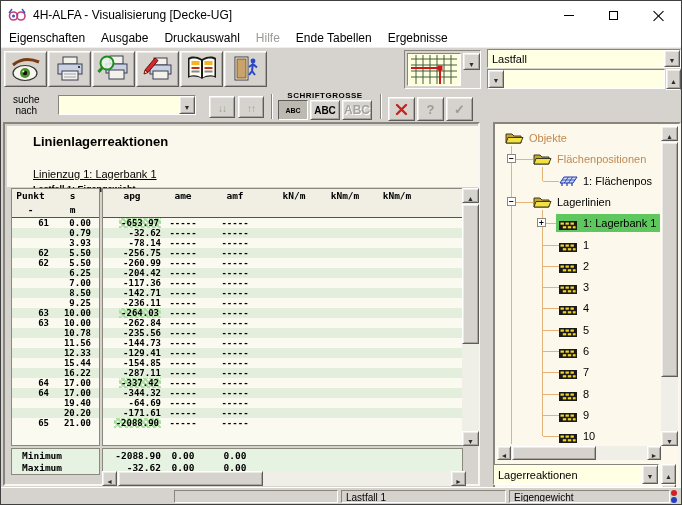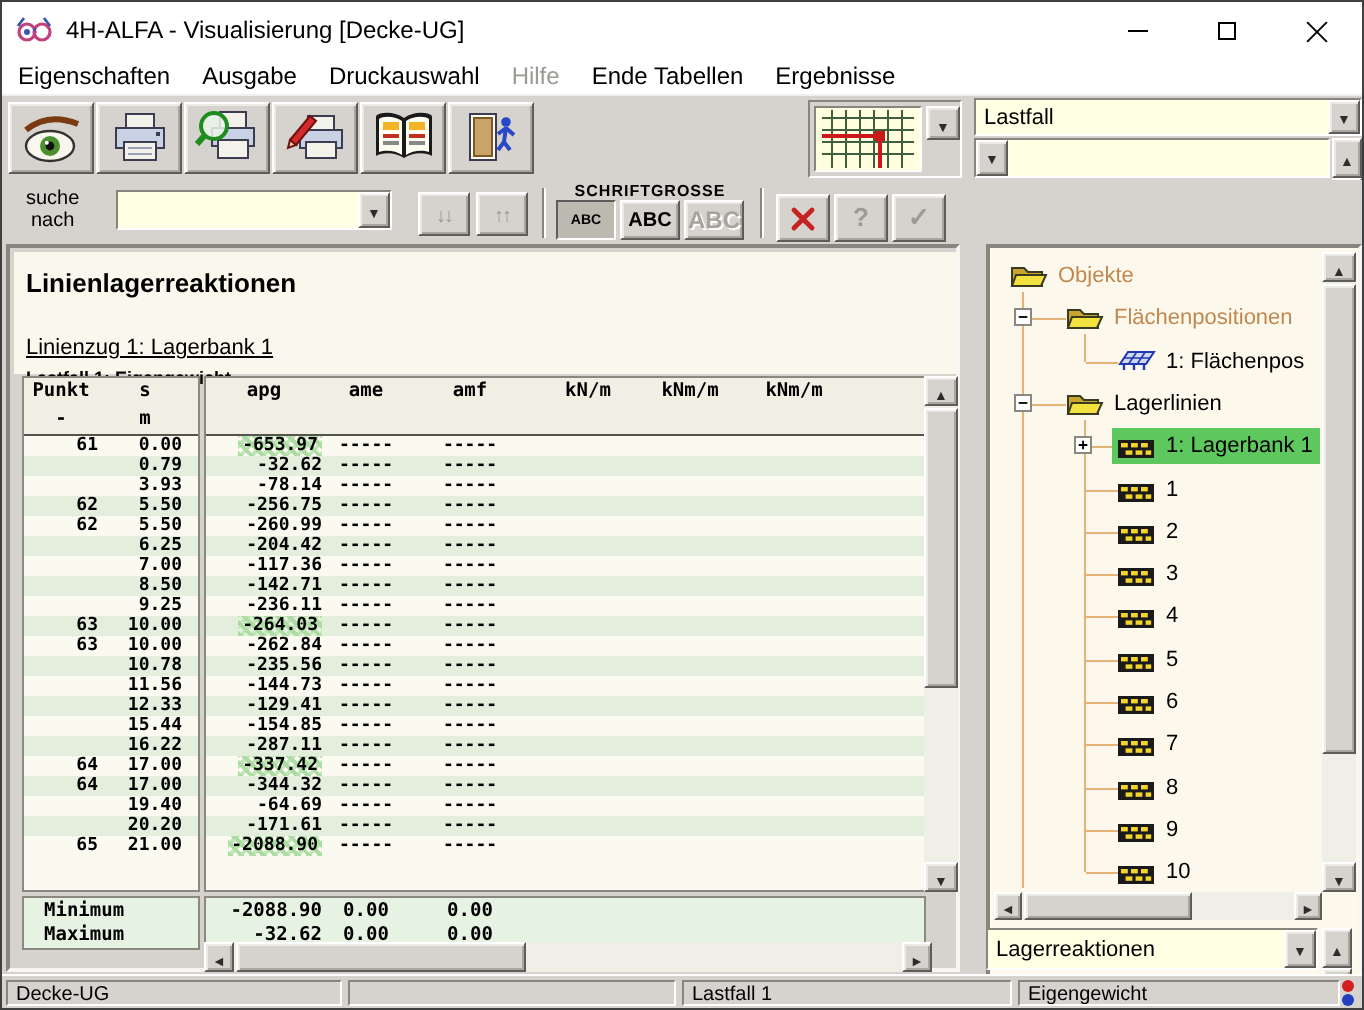--- a/index.html
+++ b/index.html
@@ -64,21 +64,21 @@
   .abc-btn { position:absolute; top:10px; width:30px; height:20px; display:flex; align-items:center; justify-content:center; font-weight:bold; color:#000; }
   .abc-small  { font-size:7px; background:#bcb9b1; border-color:#5e5c58 #ffffff #ffffff #5e5c58; box-shadow:none; }
   .abc-mid    { font-size:10px; }
   .abc-large  { font-size:12px; color:#a7a49d; text-shadow:1px 1px 0 #fff; }
   .act-btn { position:absolute; top:7px; width:27px; height:24px; display:flex; align-items:center; justify-content:center; }
   .q-glyph::after { content:"?"; font-size:13px; font-weight:bold; color:#9d9a93; }
   .ck-glyph::after { content:"\2713"; font-size:13px; font-weight:bold; color:#9d9a93; }
 
   
   .main-panel { position:absolute; left:2px; top:121px; width:477px; height:364px; background:#d6d3ce; }
-  .doc-head { position:absolute; left:2px; top:2px; width:471px; height:61px; background:#faf8ec; padding:8px 0 0 6px; color:#000; }
+  .doc-head { position:absolute; left:2px; top:2px; width:471px; height:61px; background:#faf8ec; padding:8px 0 0 26px; color:#000; }
   .doc-head .h1 { font-size:13px; font-weight:bold; }
   .doc-head .h2 { font-size:11px; margin-top:19px;text-decoration:underline; }
   .doc-head .h3 { font-size:9px; font-weight:bold; margin-top:4px; }
 
   .pane { position:absolute; background:#fbfaf0; border:1px solid #8a887f; overflow:hidden; }
   .pane-l { left:6px;  top:64px; width:89px;  height:258px; }
   .pane-r { left:97px; top:64px; width:361px; height:258px; }
   .thead { height:29px; border-bottom:1px solid #55534e; background:#f1efe4; display:flex; flex-wrap:wrap; font:bold 9.5px "DejaVu Sans Mono",monospace; color:#000; }
   .thead span { display:block; text-align:center; line-height:14px; }
   .trow { display:flex; height:10px; line-height:10px; font:bold 9px "DejaVu Sans Mono",monospace; color:#000; }
@@ -768,21 +768,20 @@
   <div class="spinner result-spin">
     <span class="sbn raised">
         <span class="arr arr-up"></span>
       </span>
     <span class="sbn raised">
         <span class="arr arr-dn"></span>
       </span>
   </div>
 
   <div class="statusbar">
-    <div class="status-cell" style="left:2px;width:168px;">Decke-UG</div>
     <div class="status-cell" style="left:173px;width:164px;"></div>
     <div class="status-cell" style="left:340px;width:165px;">Lastfall 1</div>
     <div class="status-cell" style="left:508px;width:161px;">Eigengewicht</div>
     <div class="status-icon">
       <i style="top:0;background:#d02020;"></i>
         <i style="top:7px;background:#2040c0;"></i>
     </div>
   </div>
 
 </div>

